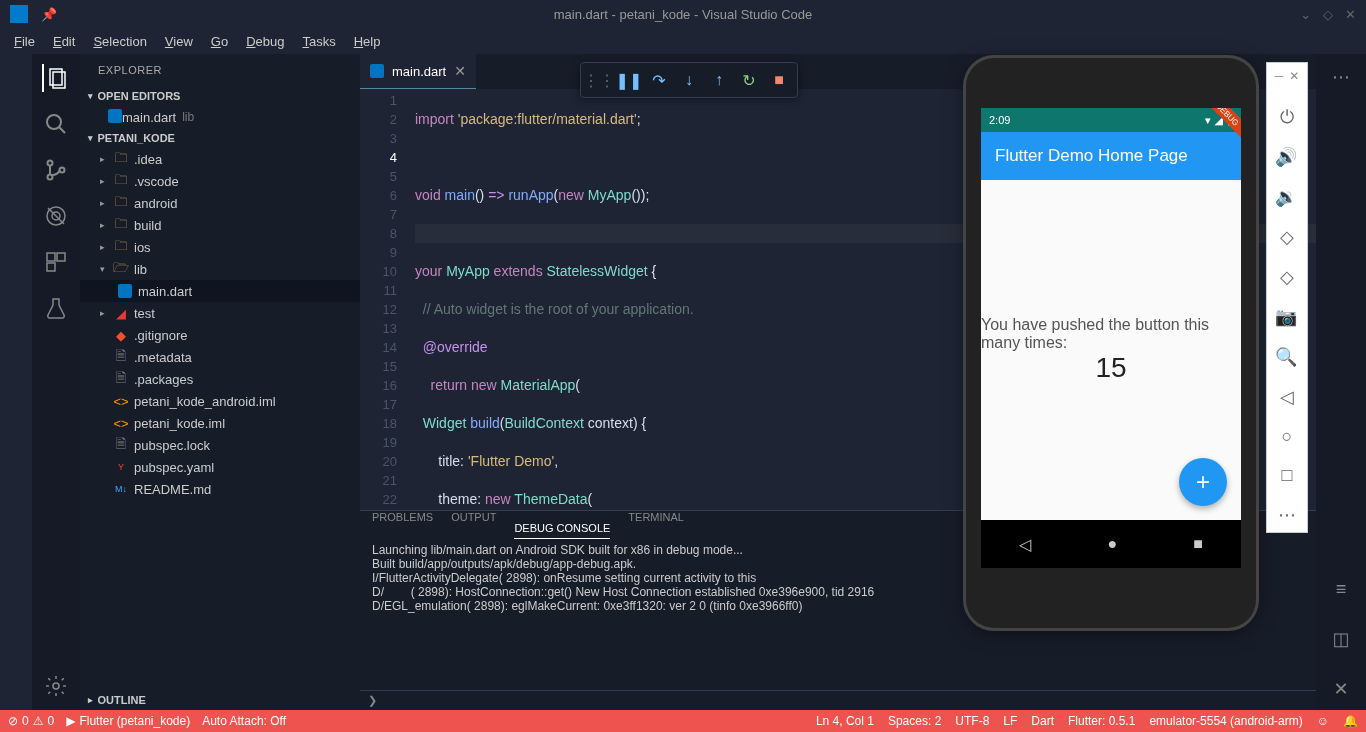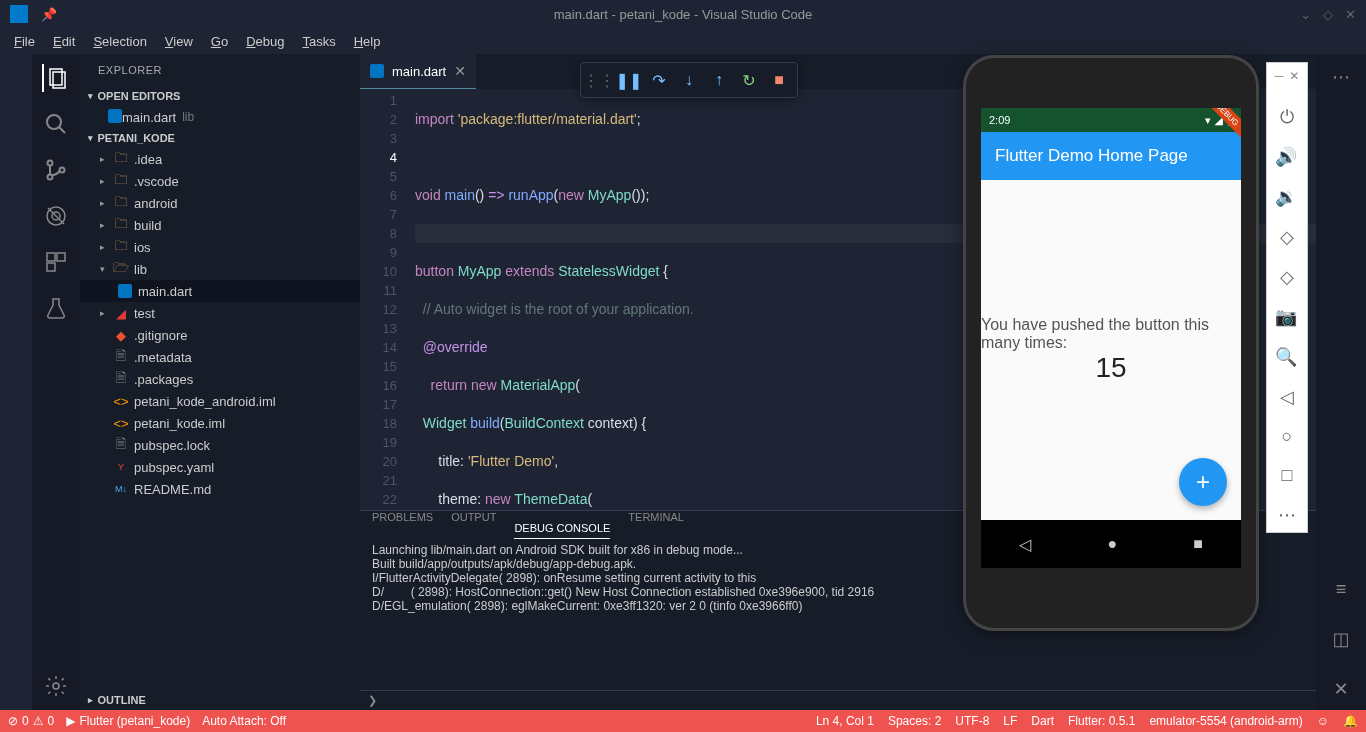--- a/index.html
+++ b/index.html
@@ -72,21 +72,21 @@
 .statusbar .sb-right { margin-left: auto; display: flex; gap: 14px; }
 .statusbar .sb-item { display: flex; align-items: center; gap: 4px; cursor: pointer; }
 
 
 .emulator-sidebar { position: absolute; right: 58px; top: 62px; width: 42px; background: #fff; border: 1px solid #ccc; display: flex; flex-direction: column; align-items: center; padding: 6px 0; gap: 18px; z-index: 20; }
 .emulator-sidebar .esb-top { display: flex; gap: 6px; color: #888; font-size: 12px; margin-bottom: 6px; }
 .emulator-sidebar .esb-icon { color: #666; font-size: 18px; cursor: pointer; }
 
 .phone { position: absolute; right: 110px; top: 58px; width: 290px; height: 570px; background: #222; border-radius: 28px; z-index: 15; padding: 50px 15px 60px 15px; box-shadow: 0 0 0 3px #444, 0 4px 20px rgba(0,0,0,0.5); }
 .phone-screen { width: 100%; height: 100%; background: #fafafa; position: relative; overflow: hidden; }
-.phone-status { height: 24px; background: #14532d; color: #fff; font-size: 11px; display: flex; align-items: center; padding: 0 8px; justify-content: space-between; }
+.phone-status { height: 24px; background: #0f766e; color: #fff; font-size: 11px; display: flex; align-items: center; padding: 0 8px; justify-content: space-between; }
 .phone-status .right-icons { display: flex; gap: 4px; align-items: center; }
 .phone-appbar { height: 48px; background: #2196f3; color: #fff; display: flex; align-items: center; padding: 0 14px; font-size: 17px; font-weight: 500; position: relative; }
 .debug-banner { position: absolute; top: 0px; right: -22px; background: #d84315; color: #fff; font-size: 8px; padding: 2px 22px; transform: rotate(45deg); z-index: 2; }
 .phone-body { height: calc(100% - 120px); display: flex; flex-direction: column; align-items: center; justify-content: center; }
 .phone-body .counter-label { font-size: 16px; color: #555; }
 .phone-body .counter-value { font-size: 28px; color: #222; }
 .fab { position: absolute; bottom: 62px; right: 14px; width: 48px; height: 48px; background: #2196f3; border-radius: 50%; color: #fff; display: flex; align-items: center; justify-content: center; font-size: 24px; box-shadow: 0 3px 6px rgba(0,0,0,0.3); }
 .phone-nav { position: absolute; bottom: 0; left: 0; right: 0; height: 48px; background: #000; display: flex; align-items: center; justify-content: space-around; color: #ccc; font-size: 16px; }
 
 .right-gutter { position: absolute; right: 0; top: 54px; width: 50px; height: 656px; background: #161a27; display: flex; flex-direction: column; align-items: center; padding-top: 12px; gap: 18px; z-index: 1;}
@@ -317,21 +317,21 @@
           <div>20</div>
           <div>21</div>
           <div>22</div>
           <div>23</div>
       </div>
       <div class="code">
 <div class="line"><span class="kw">import</span> <span class="str">'package:flutter/material.dart'</span>;</div>
 <div class="line"></div>
 <div class="line"><span class="kw">void</span> <span class="func">main</span>() <span class="op">=&gt;</span> <span class="func">runApp</span>(<span class="kw">new</span> <span class="type">MyApp</span>());</div>
 <div class="line cur"></div>
-<div class="line"><span class="kw">button</span> <span class="type">MyApp</span> <span class="kw">extends</span> <span class="type">StatelessWidget</span> {</div>
+<div class="line"><span class="kw">your</span> <span class="type">MyApp</span> <span class="kw">extends</span> <span class="type">StatelessWidget</span> {</div>
 <div class="line">  <span class="cmt">// Auto widget is the root of your application.</span></div>
 <div class="line">  <span class="ann">@override</span></div>
 <div class="line">    <span class="kw">return</span> <span class="kw">new</span> <span class="type">MaterialApp</span>(</div>
 <div class="line">  <span class="type">Widget</span> <span class="func">build</span>(<span class="type">BuildContext</span> context) {</div>
 <div class="line">      title: <span class="str">'Flutter Demo'</span>,</div>
 <div class="line">      theme: <span class="kw">new</span> <span class="type">ThemeData</span>(</div>
 
 
 
 

